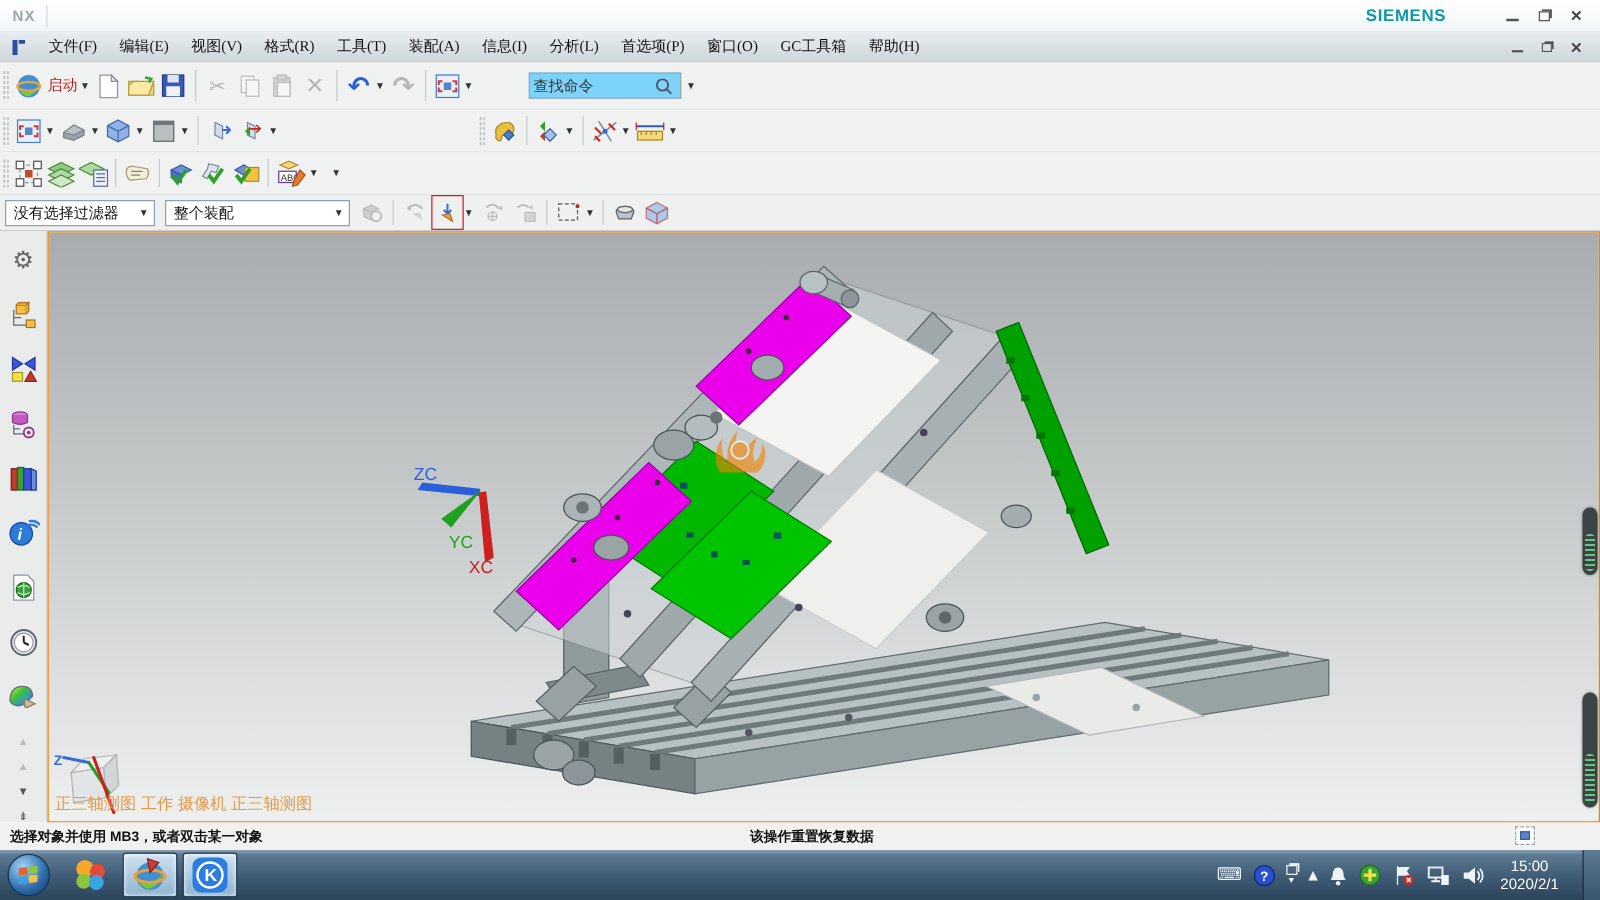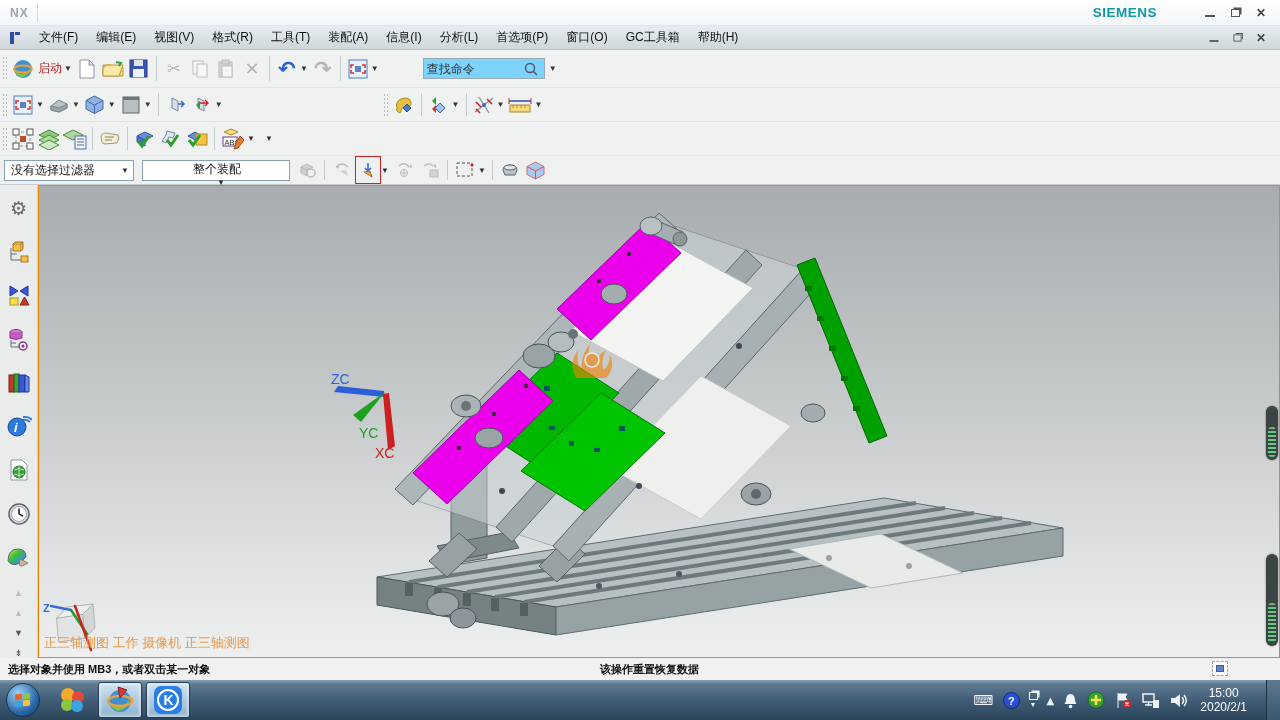--- a/index.html
+++ b/index.html
@@ -20,21 +20,21 @@
   .winbtns .b { color:#444; font-size:12px; line-height:12px; cursor:default; }
   .minbar { display:inline-block; width:10px; height:2px; background:#555; }
   .restore { display:inline-block; width:9px; height:8px; border:1.5px solid #555; box-shadow:2px -2px 0 -0.5px #555; }
   .closex { font-size:13px; color:#333; font-weight:bold; }
 
   
   #menubar { left:0; top:26px; width:1280px; height:24px;
     background:linear-gradient(#e7edf0,#cfd7db);
     border-bottom:1px solid #b9c0c4; display:flex; align-items:center; font-size:12px; color:#111; }
   #menubar .part-ico { margin:0 8px 0 8px; }
-  .menu-item { padding:3px 9px; cursor:default; }
+  .menu-item { padding:3px 9px; cursor:default;font-family:Liberation Serif, serif; }
   #menubar .winbtns { gap:14px; }
   #menubar .minbar, #menubar .restore { transform:scale(.9); }
 
   
   .tbrow { left:0; width:1280px; background:linear-gradient(#f4f6f6,#e9eccec); background:#f0f2f2;
     display:flex; align-items:center; }
   #tb1 { top:50px; height:38px; border-bottom:1px solid #e2e5e5;}
   #tb2 { top:88px; height:34px; border-bottom:1px solid #e2e5e5;}
   #tb3 { top:122px; height:34px; border-bottom:1px solid #e2e5e5;}
   #selbar { top:156px; height:29px; border-bottom:1px solid #c9cdcd; background:#eff1f1; }
@@ -382,25 +382,25 @@
         <rect x="3" y="9" width="14" height="9" fill="#fff" stroke="#6a3aa0"></rect>
         <text x="4.5" y="16.5" font-size="7.5" fill="#333">ABC</text>
         <path d="M20 8 l4 4 -6 8 -4 1 1 -4 z" fill="#e87a2a" stroke="#a05018"></path>
         </svg>
     </span>
     <span class="dd">▼</span>
     <span class="dd" style="margin-left:8px;">▼</span>
   </div>
 
   <div id="selbar" class="tbrow abs">
-    <div class="combo" style="width:130px;">
+    <div class="combo" style="width:120px;">
       <span>没有选择过滤器</span>
       <span class="car">▼</span>
     </div>
-    <div class="combo" style="width:148px;flex-direction:column;">
+    <div class="combo" style="width:148px;">
       <span>整个装配</span>
       <span class="car">▼</span>
     </div>
     <span class="tbtn gray">
       <svg width="20" height="20">
           <path d="M4 7 L10 4 L16 7 L10 10 z M4 7 L10 10 V16 L4 13 z" fill="#99a" stroke="#667"></path>
         <circle cx="14" cy="13" r="4" fill="none" stroke="#667" stroke-width="1.5"></circle>
         </svg>
     </span>
     <span class="sep"></span>

